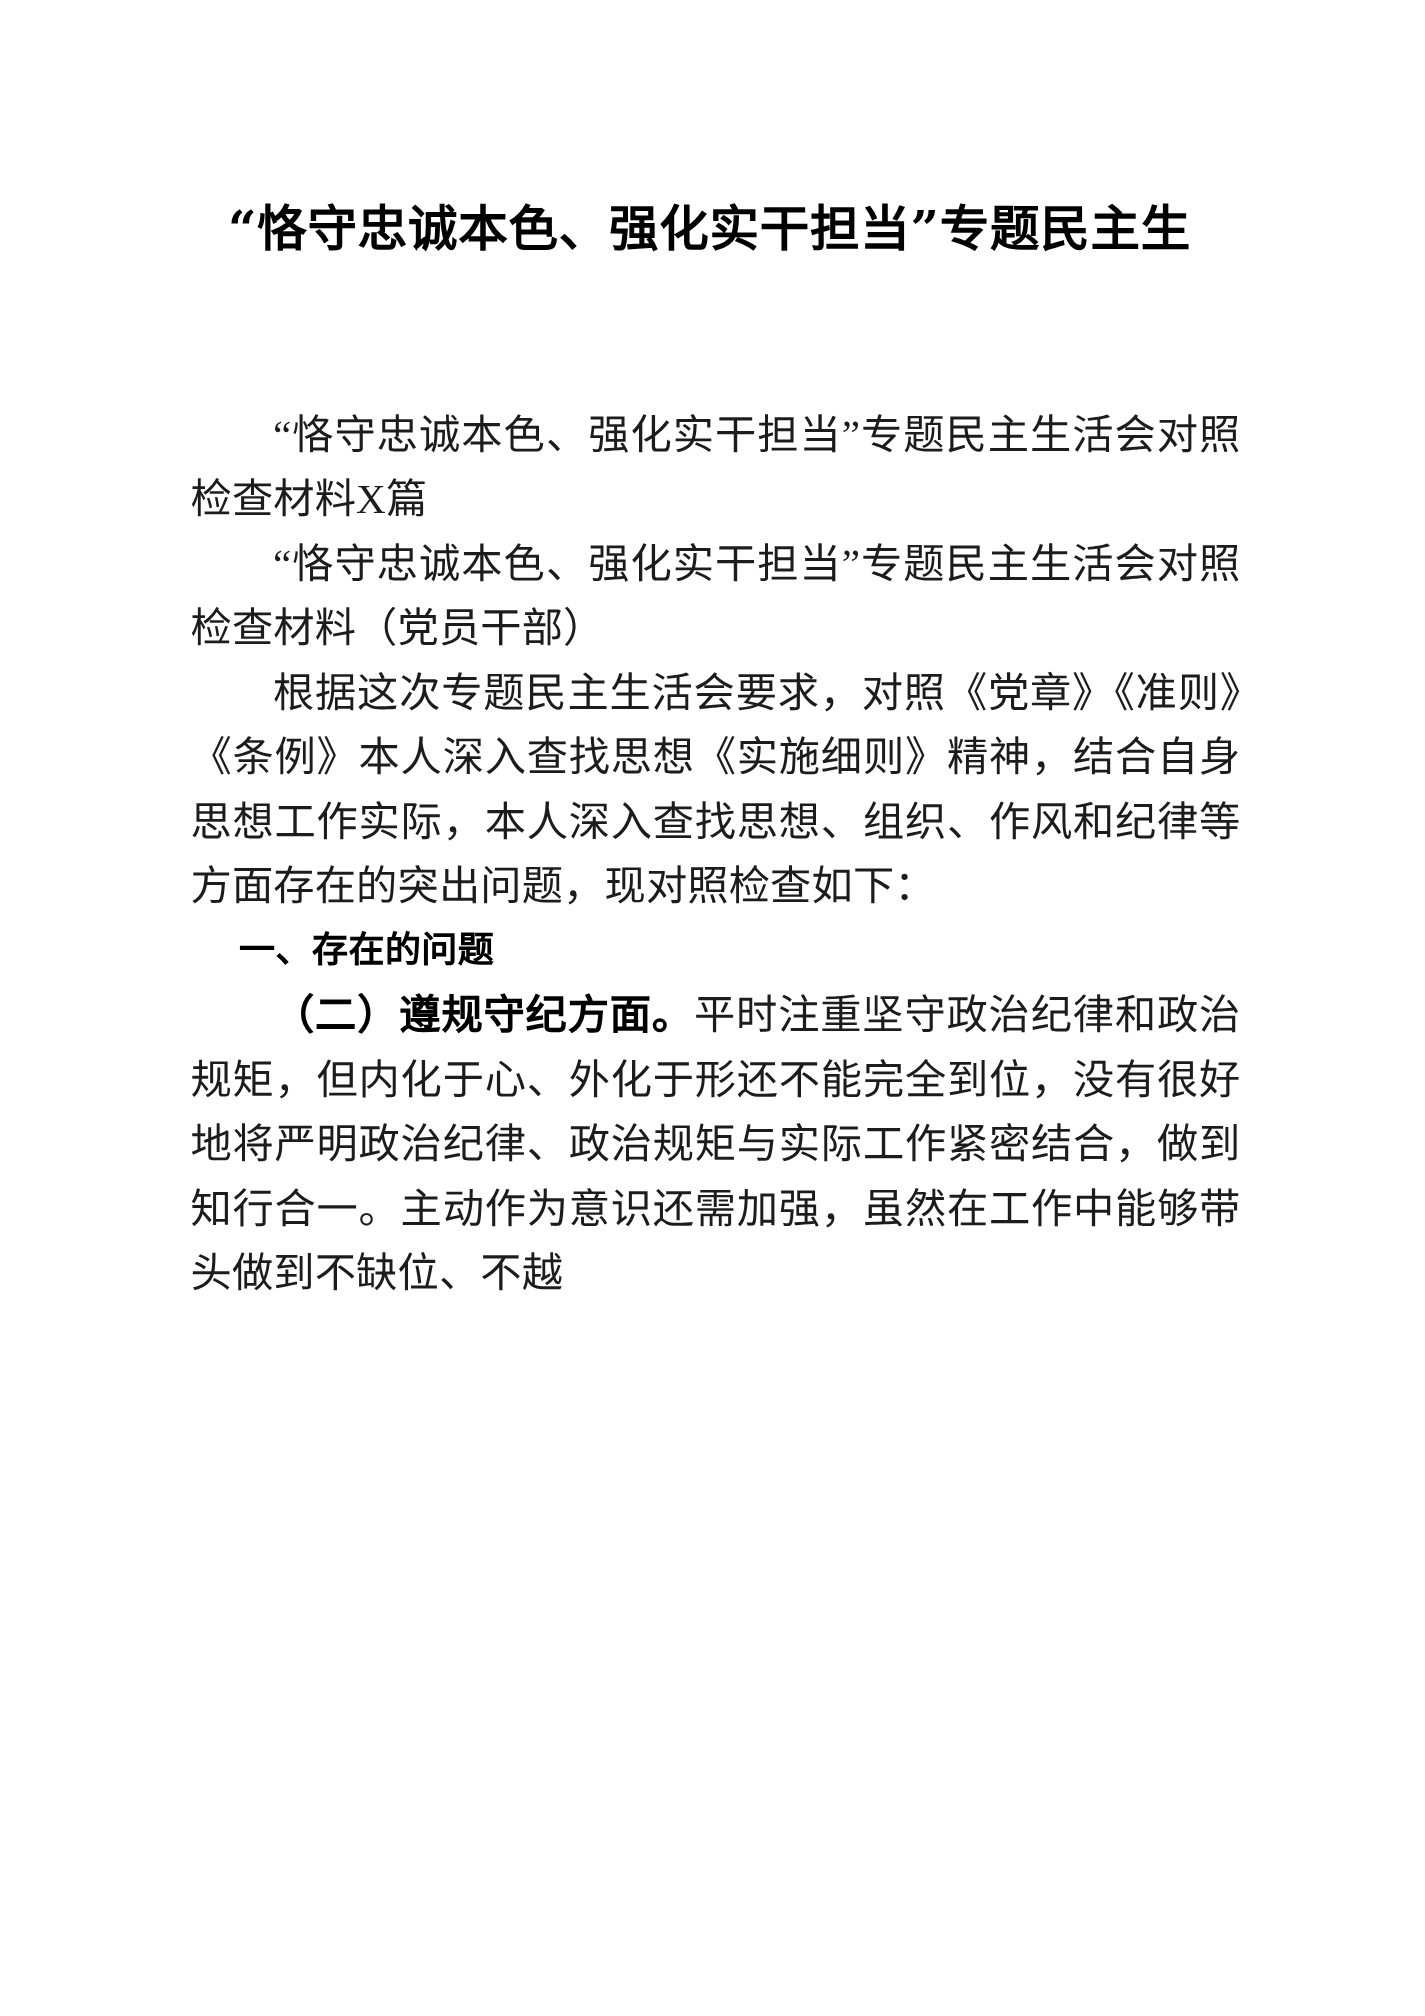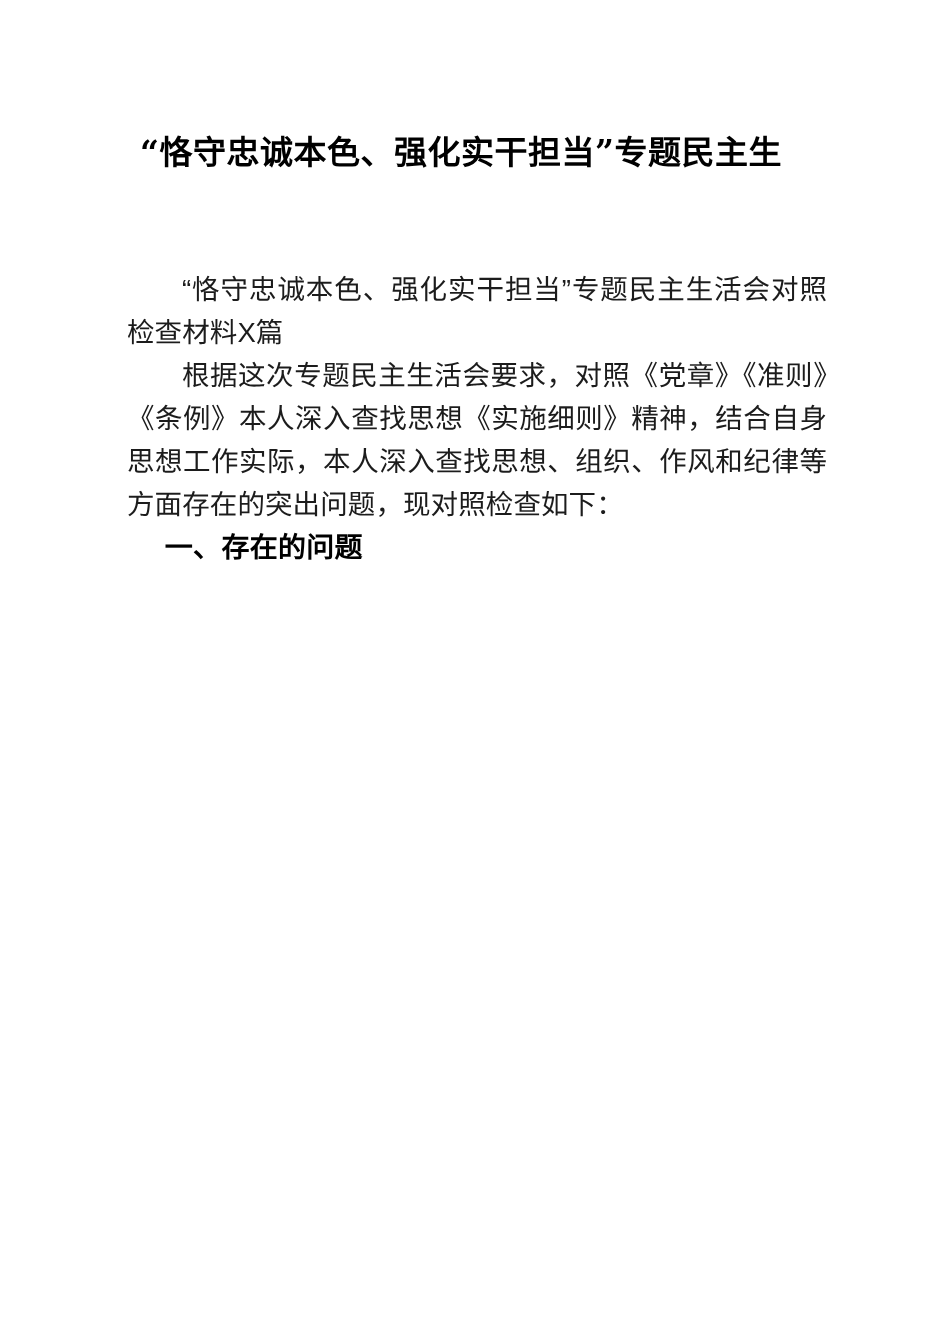--- a/index.html
+++ b/index.html
@@ -19,21 +19,21 @@
   .page {
     position: relative;
     width: 950px;
     height: 1344px;
     background: #ffffff;
     box-sizing: border-box;
     padding: 0;
   }
   .doc-title {
     position: absolute;
-    left: 113px;
+    left: 125px;
     top: 130px;
     width: 696px;
     text-align: center;
     font-family: "DejaVu Serif", "Liberation Serif", serif;
     font-weight: 700;
     font-size: 33px;
     line-height: 46px;
     letter-spacing: 0.5px;
     color: #000000;
   }
@@ -45,25 +45,25 @@
   }
   p.para {
     margin: 0;
     font-size: 27.5px;
     line-height: 43px;
     text-align: justify;
     text-justify: inter-ideograph;
     text-indent: 2em;
     letter-spacing: 0.1px;
     color: #1c1c1c;
-    font-family: Liberation Sans, sans-serif;
+    font-family: Liberation Serif, serif;
   }
   p.heading-1 {
     margin: 0;
-    font-size: 28px;
+    font-size: 24px;
     line-height: 43px;
     text-indent: 1.35em;
     font-weight: 700;
     letter-spacing: 0.3px;
     color: #000000;
     font-family: "DejaVu Sans", "Liberation Sans", sans-serif;
   }
   .lead {
     font-weight: 700;
     color: #000000;
@@ -75,22 +75,24 @@
 <div class="page">
 
   <div class="doc-title">
     <div>“恪守忠诚本色、强化实干担当”专题民主生</div>
   </div>
 
   <div class="body-block">
 
     <p class="para">“恪守忠诚本色、强化实干担当”专题民主生活会对照检查材料X篇</p>
 
+    <p class="para">“恪守忠诚本色、强化实干担当”专题民主生活会对照检查材料（党员干部）</p>
 
     <p class="para">根据这次专题民主生活会要求，对照《党章》《准则》《条例》本人深入查找思想《实施细则》精神，结合自身思想工作实际，本人深入查找思想、组织、作风和纪律等方面存在的突出问题，现对照检查如下：</p>
 
     <p class="heading-1">一、存在的问题</p>
 
 
+    <p class="para"><span class="lead">（二）遵规守纪方面。</span><span>平时注重坚守政治纪律和政治规矩，但内化于心、外化于形还不能完全到位，没有很好地将严明政治纪律、政治规矩与实际工作紧密结合，做到知行合一。主动作为意识还需加强，虽然在工作中能够带头做到不缺位、不越</span></p>
 
   </div>
 
 </div>
 
 </body></html>

